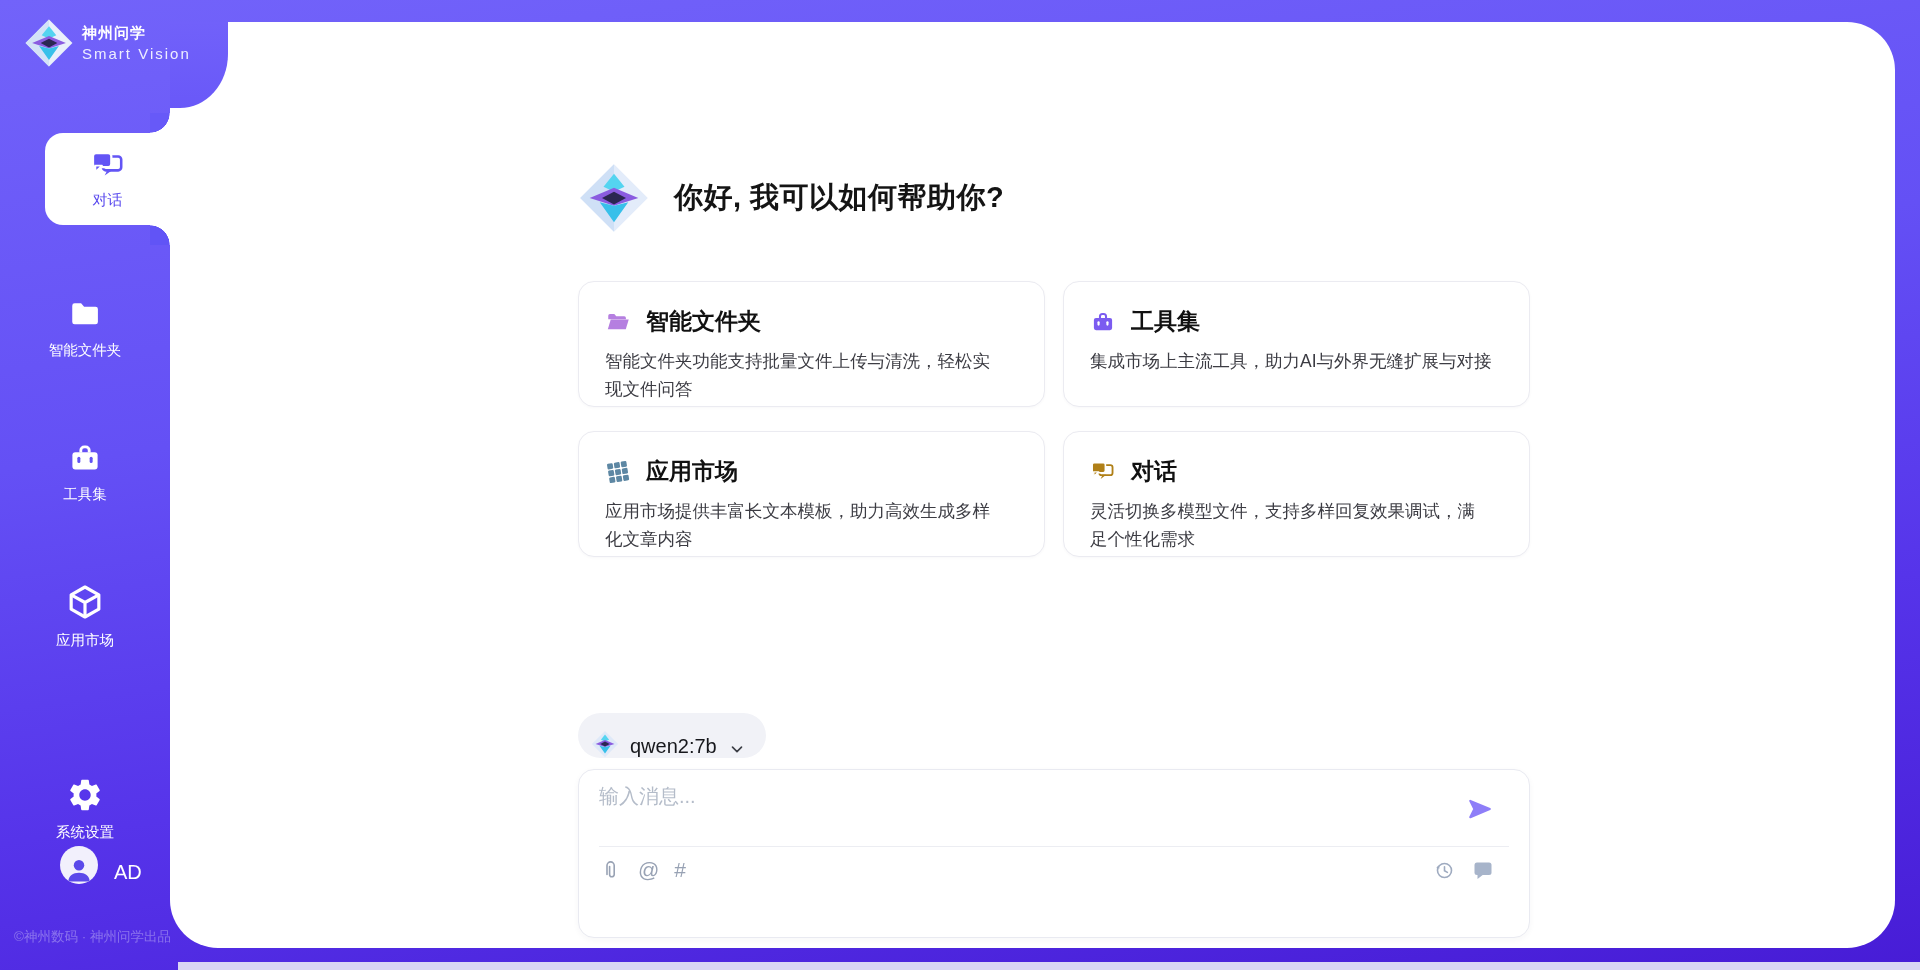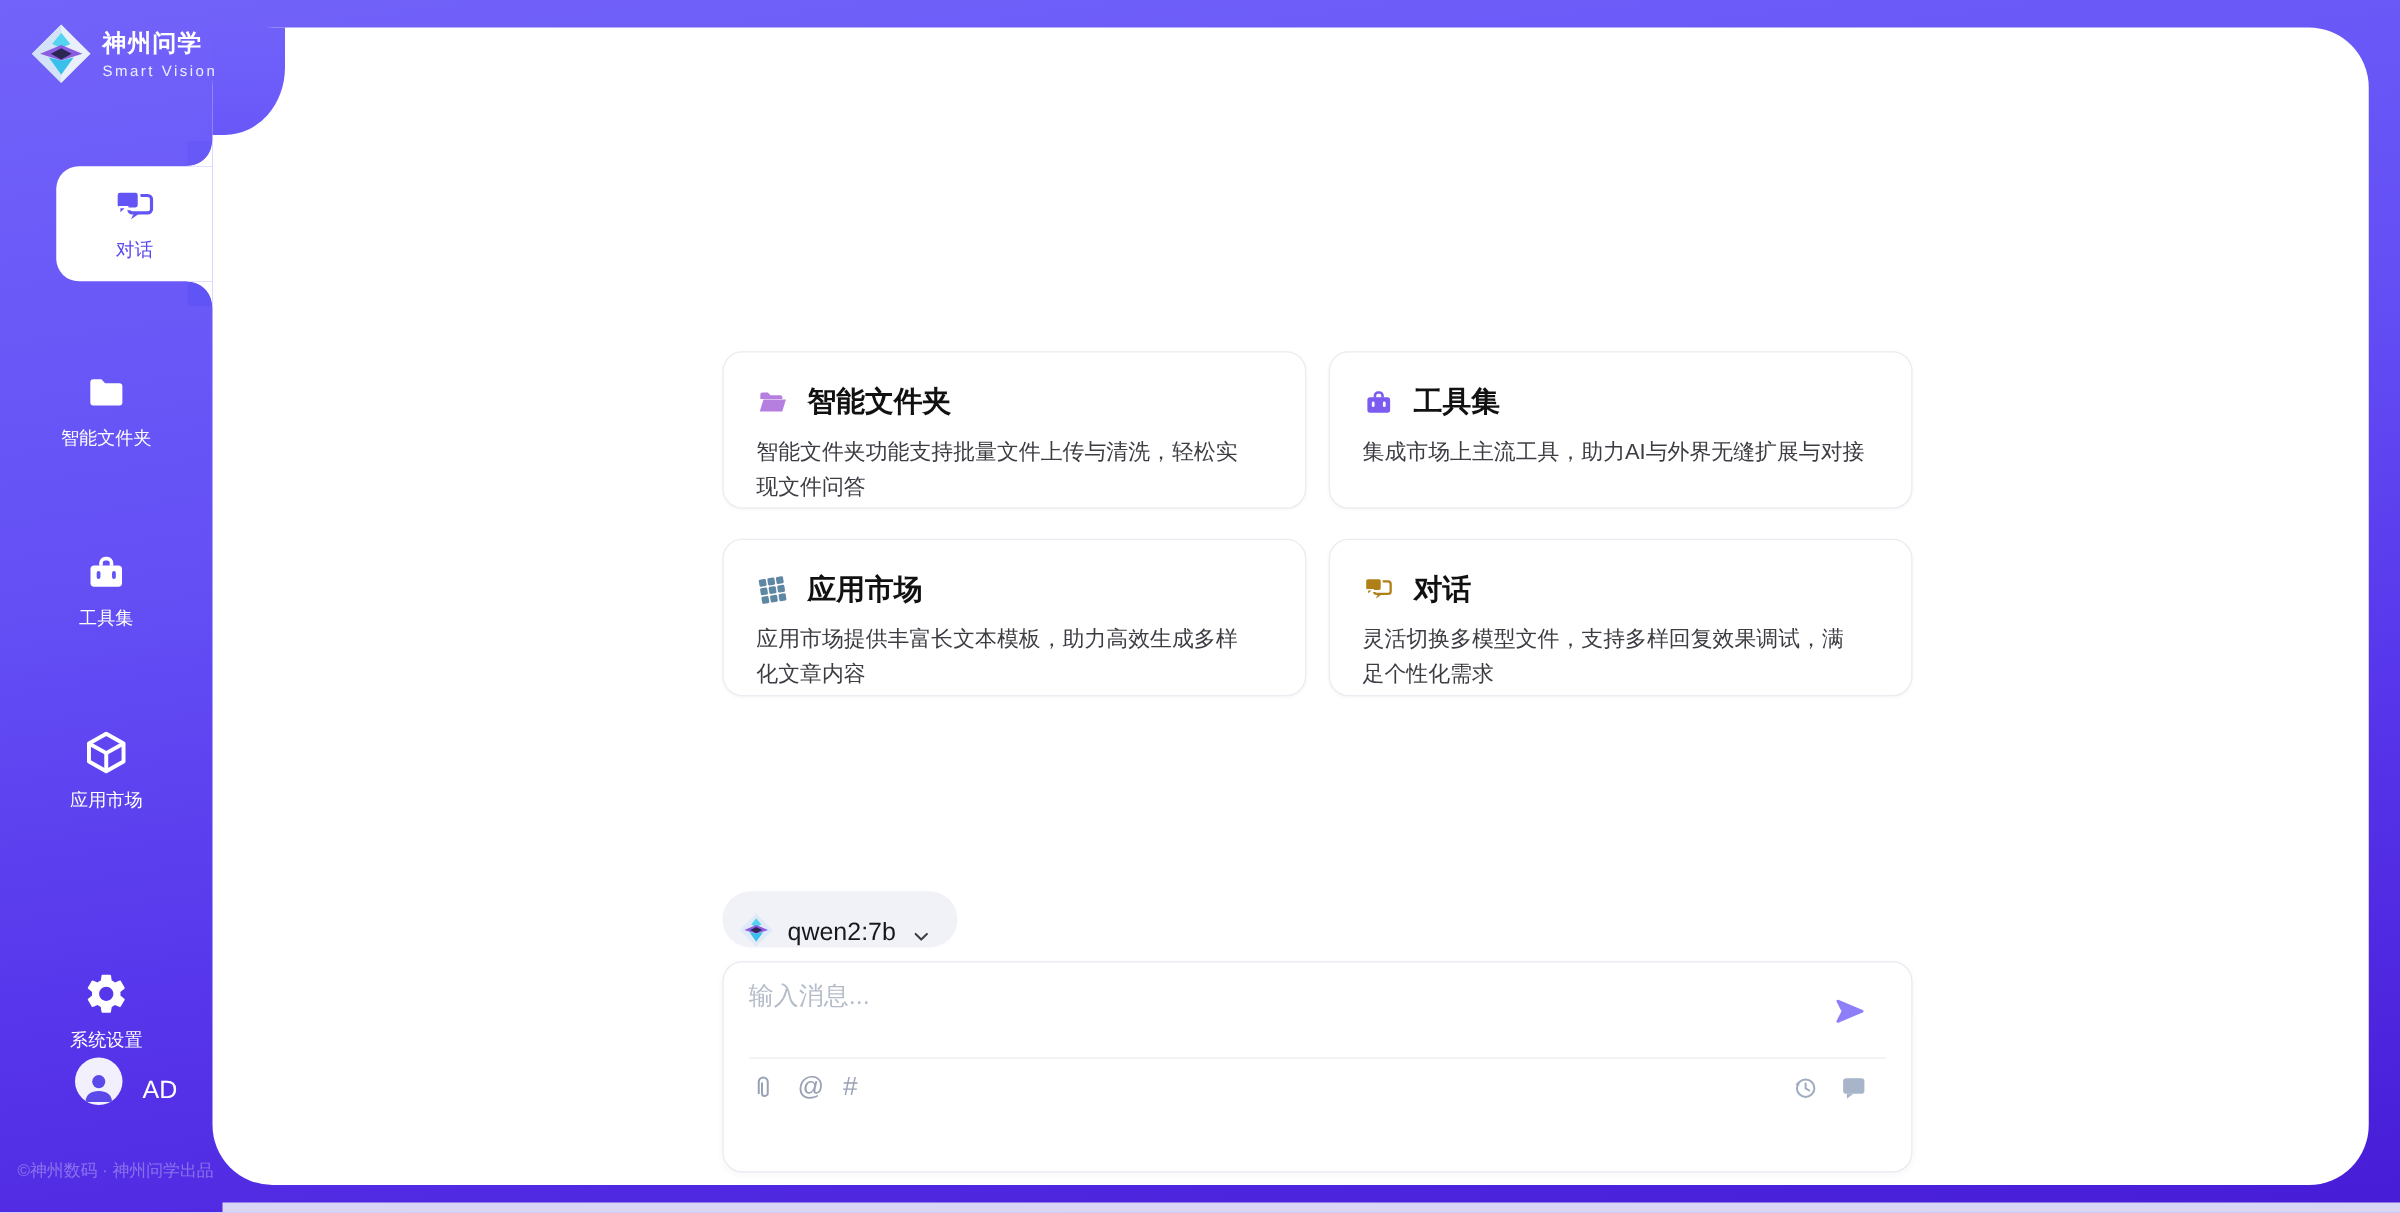--- a/index.html
+++ b/index.html
@@ -12,22 +12,22 @@
   
   .panel { position:absolute; left:170px; top:22px; width:1725px; height:926px;
            background:#ffffff; border-radius:48px; }
   .logo-bump { position:absolute; left:170px; top:22px; width:58px; height:86px;
                background:linear-gradient(180deg,#7161fa,#6optional958f8);
                background:linear-gradient(180deg,#7161fa,#6958f8);
                border-bottom-right-radius:48px 54px; }
 
   
   .brand { position:absolute; left:24px; top:18px; display:flex; align-items:center; gap:8px; }
-  .brand .name { color:#fff; font-size:19px; font-weight:bold; letter-spacing:1px; }
-  .brand .tagline { color:#eef; font-size:12px; letter-spacing:2px; margin-top:2px;text-align:center; }
+  .brand .name { color:#fff; font-size:15px; font-weight:bold; letter-spacing:1px; }
+  .brand .tagline { color:#eef; font-size:15px; letter-spacing:2px; margin-top:2px;text-align:center; }
 
   .tab-active { position:absolute; left:45px; top:133px; width:125px; height:92px;
                 background:#fff; border-top-left-radius:18px; border-bottom-left-radius:18px;
                 display:flex; flex-direction:column; align-items:center; justify-content:center;
                 gap:7px; color:#5a49f0; cursor:pointer; }
   .tab-active .lbl { font-size:15px; color:#5646ee; }
   .fillet { position:absolute; left:150px; width:20px; height:20px; }
   .fillet-top { top:113px; background:radial-gradient(circle 20px at 0 0,#6759f8 0 19.3px,#fff 19.9px); }
   .fillet-bottom { top:225px; background:radial-gradient(circle 20px at 0 100%,#6154f6 0 19.3px,#fff 19.9px); }
 
@@ -158,20 +158,33 @@
       <svg width="30" height="30" viewBox="0 0 24 24">
         <circle cx="12" cy="9" r="4.2" fill="#5b49ea"></circle>
         <path d="M3.5 22 c0-4.6 3.7-7 8.5-7 s8.5 2.4 8.5 7 z" fill="#5b49ea"></path>
       </svg>
     </span>
     <span class="user-name">AD</span>
   </div>
 
   <div class="copyright">©神州数码 · 神州问学出品</div>
 
+  <div class="greeting-row">
+    <span>
+      <svg width="72" height="72" viewBox="0 0 48 48">
+        <polygon points="24,1.5 46.5,24 24,46.5 1.5,24" fill="#e3ecfa"></polygon>
+        <polygon points="24,1.5 24,46.5 1.5,24" fill="#cfe0f6"></polygon>
+        <polygon points="24,7.8 31,16.5 24,19.8 17,16.5" fill="#54d4f0"></polygon>
+        <polygon points="7.8,24 24,17.2 40.2,24 24,29.2" fill="#8a5ce0"></polygon>
+        <polygon points="16,24 24,19.8 32,24 24,28.4" fill="#2b2752"></polygon>
+        <polygon points="24,29.2 33.5,26.8 24,40.2 14.5,26.8" fill="#38c0ea"></polygon>
+      </svg>
+    </span>
+    <span class="greeting-text">你好, 我可以如何帮助你?</span>
+  </div>
 
   <div class="cards">
 
     <div class="card">
       <div class="card-head">
         <span>
           <svg width="26" height="26" viewBox="0 0 24 24">
             <path d="M3 6.2 a1.5 1.5 0 0 1 1.5-1.5 h4.1 l1.8 2 h7.4 a1.5 1.5 0 0 1 1.5 1.5 v1.2 H3 z" fill="#b57fe0"></path>
             <path d="M2.6 18.6 L5.3 9.8 h16.6 l-2.7 8.8 z" fill="#b57fe0"></path>
           </svg>

